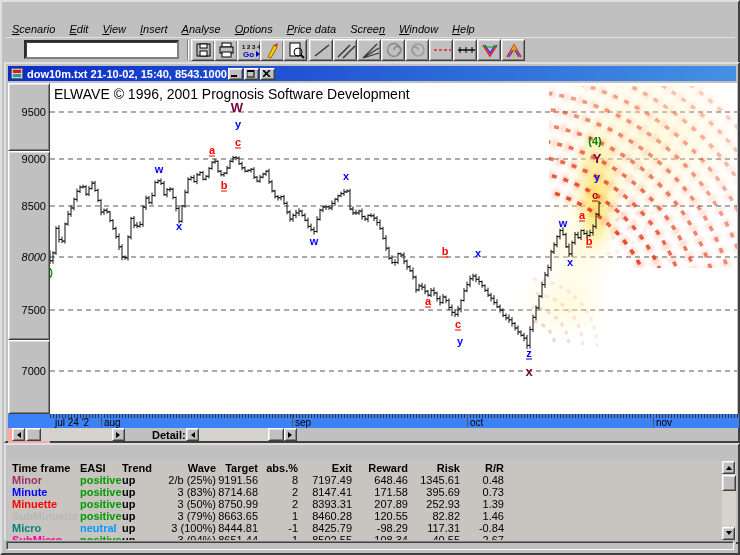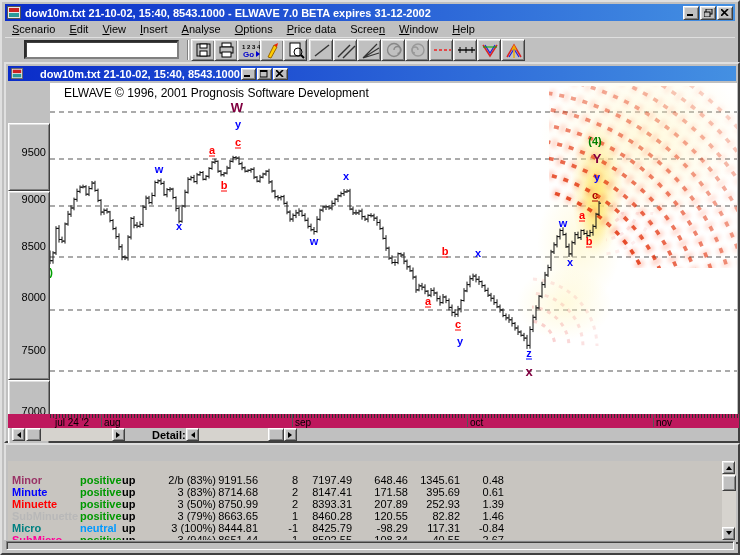--- a/index.html
+++ b/index.html
@@ -14,40 +14,40 @@
   .titlebar { position:absolute; left:3px; right:3px; top:2px; height:17px;
               background:linear-gradient(90deg,#0a2cc9,#4490e2); color:#fff; font-weight:bold;
               display:flex; align-items:center; padding:0 2px; }
   .titlebar .ttl { margin-left:4px; white-space:nowrap; overflow:hidden; flex:1; }
   .tbtn { width:16px; height:14px; margin-left:1px; display:flex; align-items:center; justify-content:center;
           font-weight:bold; font-size:9px; color:#000; flex:0 0 auto; }
   .appicon { width:14px; height:13px; position:relative; background:#e8e8e8; border:1px solid #555; flex:0 0 auto; }
   .appicon:before { content:""; position:absolute; left:1px; top:1px; width:10px; height:4px; background:#cc2222; }
   .appicon:after { content:""; position:absolute; left:1px; bottom:1px; width:10px; height:4px; background:#2a9a9a; }
   .menubar { position:absolute; left:3px; right:3px; top:20px; height:14px; display:flex; gap:0; align-items:center; }
-  .menu-item { padding:0 7px; color:#000; }
+  .menu-item { padding:0 7px; color:#000;font-style:italic; }
   .menu-item u { text-decoration:underline; }
   .toolbar { position:absolute; left:3px; right:3px; top:35px; height:25px; border-top:1px solid #dfdfdf; }
   .combo { position:absolute; left:19px; top:2px; width:155px; height:19px; background:#fff;
            border:2px inset #808080; }
   .tool-sep { position:absolute; top:2px; width:2px; height:20px; border-left:1px solid #808080; border-right:1px solid #fff; }
   .toolbtn { position:absolute; top:1px; width:24px; height:22px; }
   .toolbtn svg { position:absolute; left:1px; top:1px; }
   
   .chartwin { position:absolute; left:2px; top:60px; width:736px; height:381px;
               background:#c0c0c0; border:2px solid; border-color:#dfdfdf #404040 #404040 #dfdfdf; }
   .chartwin .wtitle { position:absolute; left:2px; right:2px; top:2px; height:15px;
               background:linear-gradient(90deg,#0a2cc9,#4490e2); color:#fff; font-weight:bold;
               display:flex; align-items:center; padding:0 2px; }
-  .yaxis { position:absolute; left:2px; top:19px; width:42px; height:425px; background:#fca5a5;margin-top:40px; }
+  .yaxis { position:absolute; left:2px; top:19px; width:42px; height:425px; background:#fca5a5; }
   .yaxis .sec { position:absolute; left:0; width:100%; }
   .ylab { position:absolute; right:4px; width:36px; text-align:right; font-size:11px; color:#000; }
   .plot { position:absolute; left:44px; top:19px; width:687px; height:331px; background:#fff; overflow:hidden; }
-  .copyright { position:absolute; left:14px; top:3px; font-size:12px; color:#000; white-space:nowrap; }
-  .xband { position:absolute; left:2px; top:350px; width:731px; height:14px; background:#be185d; }
+  .copyright { position:absolute; left:4px; top:3px; font-size:14px; color:#000; white-space:nowrap; }
+  .xband { position:absolute; left:2px; top:350px; width:731px; height:14px; background:#3b82f6; }
   .xticks { position:absolute; left:42px; right:0; top:0; height:4px;
             background:repeating-linear-gradient(90deg,#333 0 1px,transparent 1px 3px); }
   .xlab { position:absolute; top:3px; font-size:10px; color:#000; white-space:nowrap; }
   .xsep { position:absolute; top:0; width:1px; height:13px; background:#555; }
   .scrollrow { position:absolute; left:2px; top:364px; width:731px; height:14px; }
   .sb { position:absolute; height:13px; background:#d6d3ce; }
   .sbtn { position:absolute; width:13px; height:13px; display:flex; align-items:center; justify-content:center; }
   .thumb { position:absolute; height:13px; }
   .arrow { width:0; height:0; border:3px solid transparent; }
   .ar-l { border-right:4px solid #000; margin-left:-2px; }
@@ -69,40 +69,20 @@
   .shead { font-weight:bold; color:#000; }
   .vsb { position:absolute; right:2px; top:16px; width:14px; bottom:2px; background:#d6d3ce; }
   .statusbar { position:absolute; left:2px; right:2px; bottom:2px; height:11px; background:#c0c0c0; }
   .statusin { position:absolute; left:2px; right:2px; top:1px; bottom:1px; }
 </style>
 </head>
 <body>
 
 <div class="app">
 
-  <div class="titlebar">
-    <div class="appicon"></div>
-    <div class="ttl">dow10m.txt  21-10-02, 15:40, 8543.1000 - ELWAVE 7.0 BETA expires 31-12-2002</div>
-    <div class="tbtn raised">
-        <svg width="8" height="7">
-          <rect x="0" y="5" width="6" height="2" fill="#000"></rect>
-        </svg>
-      </div>
-    <div class="tbtn raised">
-        <svg width="9" height="8">
-          <rect x="2" y="0" width="6" height="5" fill="none" stroke="#000"></rect>
-          <rect x="0" y="3" width="6" height="5" fill="#c0c0c0" stroke="#000"></rect>
-        </svg>
-      </div>
-    <div class="tbtn raised">
-        <svg width="8" height="7">
-          <path d="M0 0 L7 7 M7 0 L0 7" stroke="#000" stroke-width="1.6"></path>
-        </svg>
-      </div>
-  </div>
 
   <div class="menubar" id="menubar">
       <div class="menu-item"><u>S</u>cenario</div>
       <div class="menu-item"><u>E</u>dit</div>
       <div class="menu-item"><u>V</u>iew</div>
       <div class="menu-item"><u>I</u>nsert</div>
       <div class="menu-item"><u>A</u>nalyse</div>
       <div class="menu-item"><u>O</u>ptions</div>
       <div class="menu-item"><u>P</u>rice data</div>
       <div class="menu-item">Scree<u>n</u></div>
@@ -199,21 +179,21 @@
           <path d="M4 16 L11 4 L18 16" fill="none" stroke="#dd2222" stroke-width="1.5"></path>
           <path d="M6 16 L11 8 L16 16" fill="none" stroke="#2222dd" stroke-width="1.2"></path>
           <path d="M11 17 V6 M9 9 L11 5 L13 9" stroke="#eeaa00" fill="none" stroke-width="1.4"></path>
         </svg>
       </div>
     </div>
 
   <div class="chartwin">
     <div class="wtitle">
       <div class="appicon" style="transform:scale(.85)"></div>
-      <div class="ttl" style="margin-left:16px">dow10m.txt  21-10-02, 15:40, 8543.1000</div>
+      <div class="ttl" style="margin-left:3px">dow10m.txt  21-10-02, 15:40, 8543.1000</div>
       <div class="tbtn raised" style="height:12px;width:15px">
           <svg width="8" height="7">
             <rect x="0" y="5" width="6" height="2" fill="#000"></rect>
           </svg>
         </div>
       <div class="tbtn raised" style="height:12px;width:15px">
           <svg width="8" height="8">
             <rect x="0" y="0" width="7" height="7" fill="none" stroke="#000"></rect>
             <rect x="0" y="0" width="7" height="2" fill="#000"></rect>
           </svg>
@@ -225,21 +205,21 @@
         </div>
     </div>
 
     <div class="yaxis" id="yaxis">
       <div class="sec raised" style="top:0;height:68px"></div>
       <div class="sec raised" style="top:68px;height:189px"></div>
       <div class="sec raised" style="top:257px;height:74px"></div>
     <div class="ylab" style="top: 23px;">9500</div>
         <div class="ylab" style="top: 70px;">9000</div>
         <div class="ylab" style="top: 117px;">8500</div>
-        <div class="ylab" style="top: 168px;">8000</div>
+        <div class="ylab" style="top: 168px; font-style: italic;">8000</div>
         <div class="ylab" style="top: 221px;">7500</div>
         <div class="ylab" style="top: 282px;">7000</div>
       </div>
 
     <div class="plot">
       <div class="copyright">ELWAVE © 1996, 2001 Prognosis  Software  Development</div>
       <svg id="chart-svg" width="687" height="331">
           <defs>
  <filter id="b2" x="-30%" y="-30%" width="160%" height="160%">
               <feGaussianBlur stdDeviation="2.2"></feGaussianBlur>
@@ -569,43 +549,55 @@
         <div class="thumb raised" style="left:82px;width:16px"></div>
         <div class="sbtn raised" style="left:98px">
             <div class="arrow ar-r"></div>
           </div>
       </div>
     </div>
   </div>
 
   <div class="sumwin">
     <div class="sumbody" id="sumbody">
+        <div class="srow shead" style="top: 1px;">
+          <div>Time frame</div>
+          <div>EASI</div>
+          <div>Trend</div>
+          <div class="num">Wave</div>
+          <div class="num">Target</div>
+          <div class="num">abs.%</div>
+          <div class="num">Exit</div>
+          <div class="num">Reward</div>
+          <div class="num">Risk</div>
+          <div class="num">R/R</div>
+        </div>
         <div class="srow " style="top: 13px;">
           <div style="color: rgb(153, 51, 102); font-weight: bold;">Minor</div>
           <div style="color: rgb(0, 153, 0); font-weight: bold;">positive</div>
           <div style="color: rgb(0, 0, 0); font-weight: bold;">up</div>
-          <div class="num">2/b (83%)</div>
+          <div class="num">2/b (25%)</div>
           <div class="num">9191.56</div>
           <div class="num">8</div>
           <div class="num">7197.49</div>
           <div class="num">648.46</div>
           <div class="num">1345.61</div>
           <div class="num">0.48</div>
         </div>
         <div class="srow " style="top: 25px;">
           <div style="color: rgb(0, 0, 255); font-weight: bold;">Minute</div>
           <div style="color: rgb(0, 153, 0); font-weight: bold;">positive</div>
           <div style="color: rgb(0, 0, 0); font-weight: bold;">up</div>
           <div class="num">3 (83%)</div>
           <div class="num">8714.68</div>
           <div class="num">2</div>
           <div class="num">8147.41</div>
           <div class="num">171.58</div>
           <div class="num">395.69</div>
-          <div class="num">0.61</div>
+          <div class="num">0.73</div>
         </div>
         <div class="srow " style="top: 37px;">
           <div style="color: rgb(255, 0, 0); font-weight: bold;">Minuette</div>
           <div style="color: rgb(0, 153, 0); font-weight: bold;">positive</div>
           <div style="color: rgb(0, 0, 0); font-weight: bold;">up</div>
           <div class="num">3 (50%)</div>
           <div class="num">8750.99</div>
           <div class="num">2</div>
           <div class="num">8393.31</div>
           <div class="num">207.89</div>

